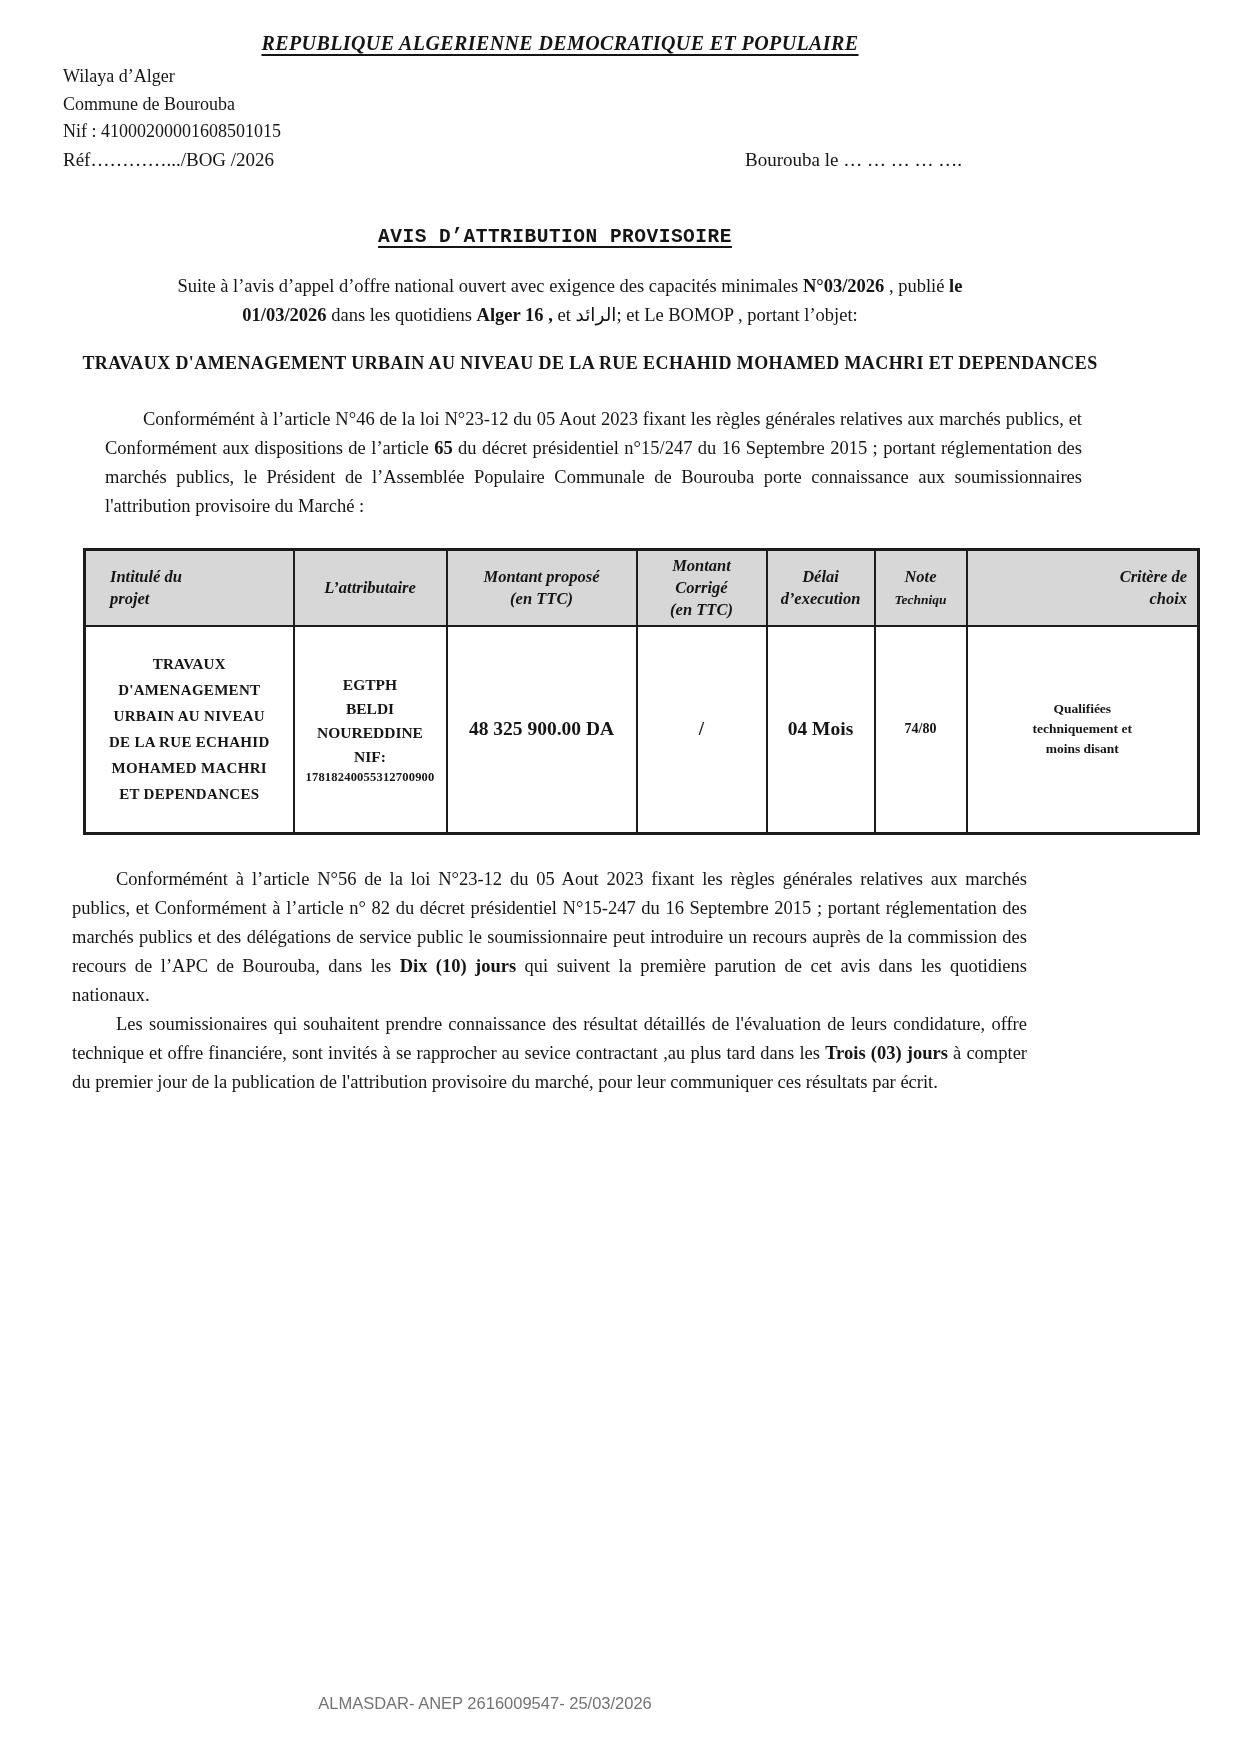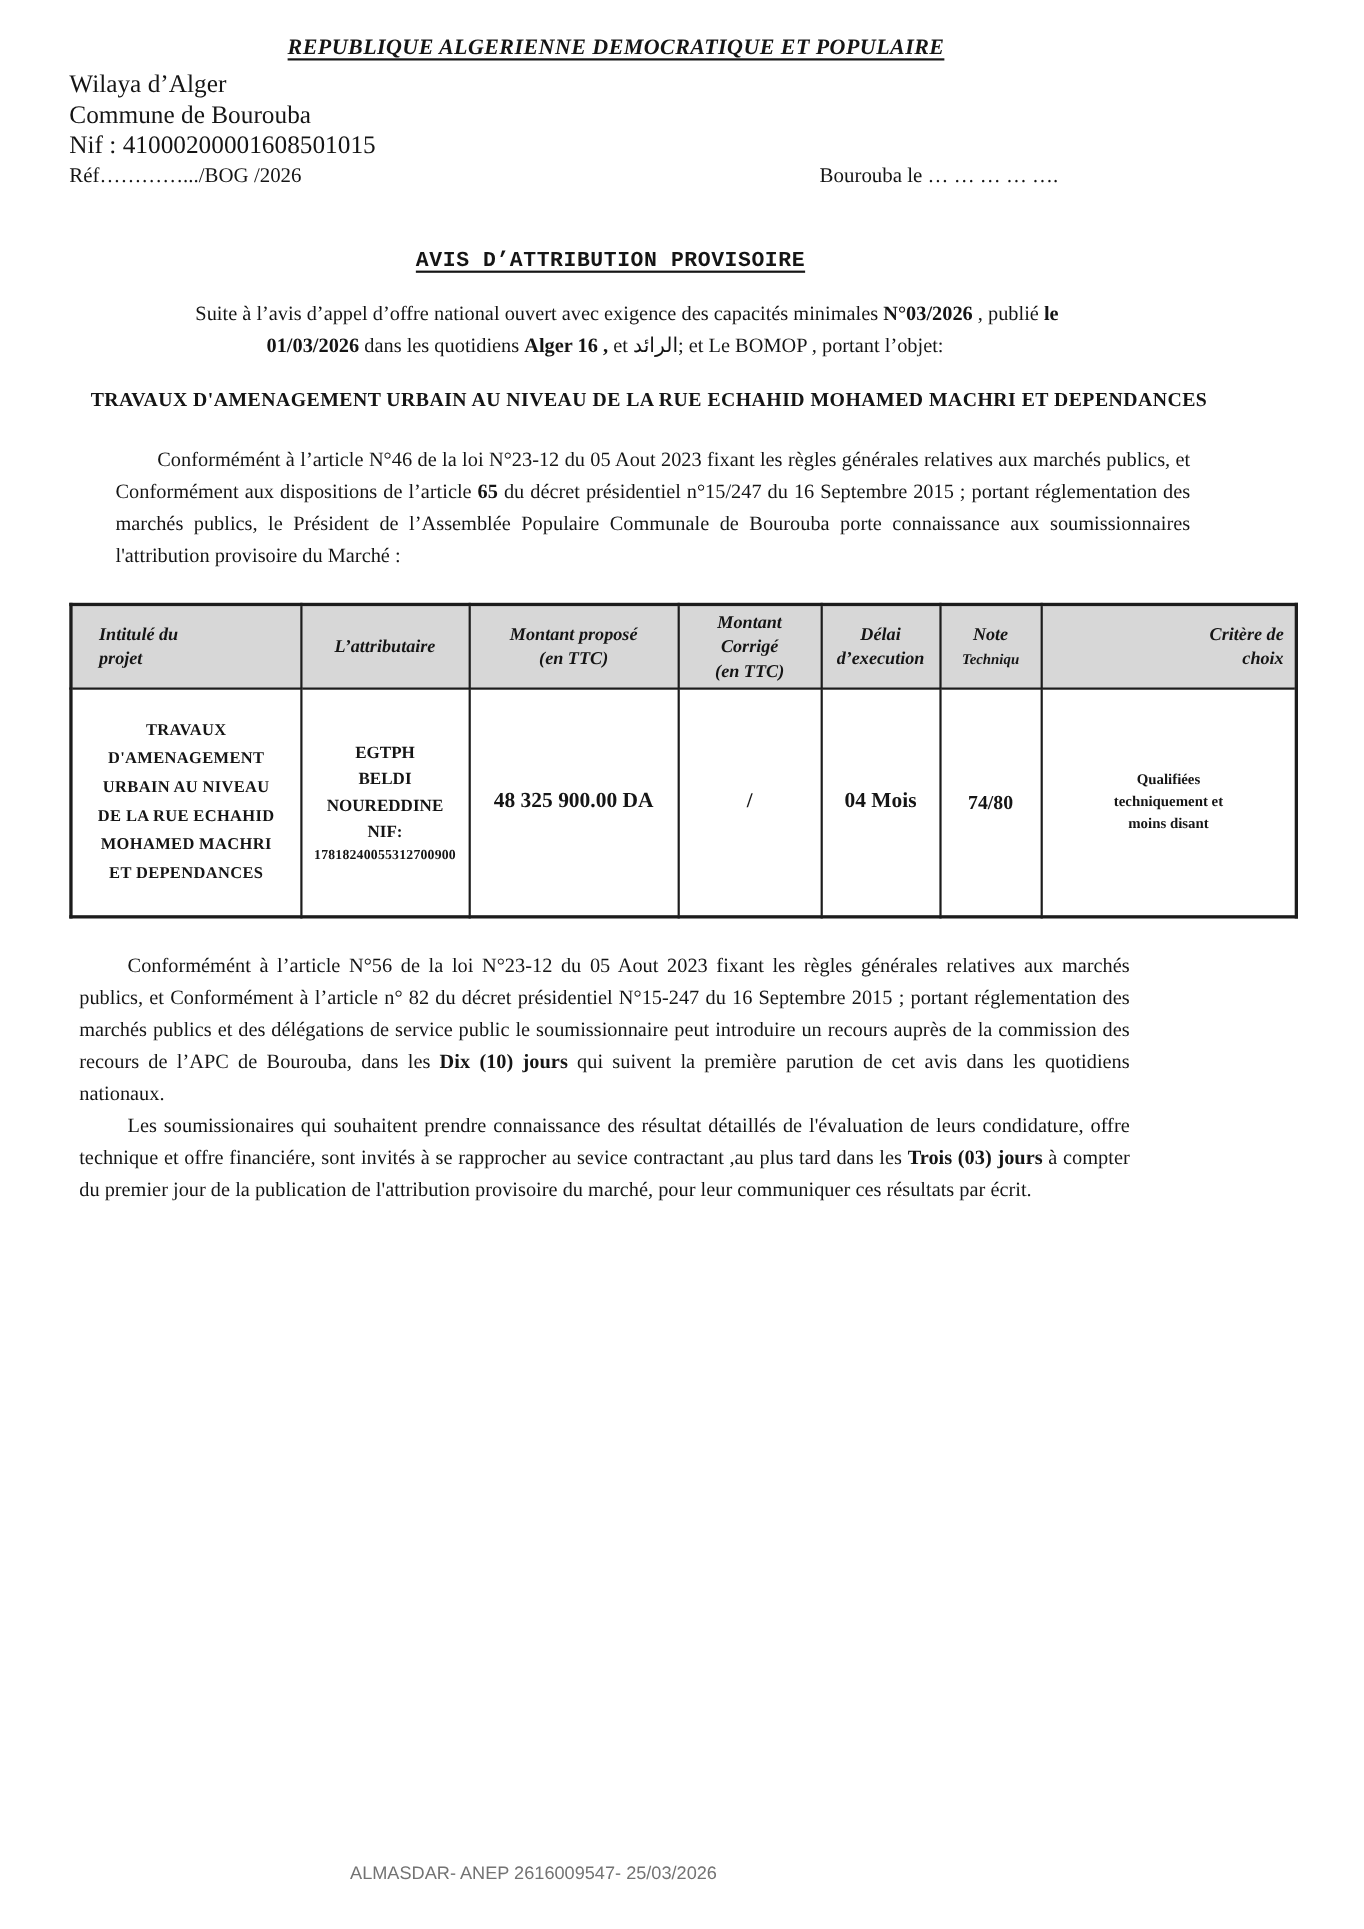--- a/index.html
+++ b/index.html
@@ -20,21 +20,21 @@
     text-align: center;
     margin: 6px 120px 8px 0;
     font-size: 20px;
     font-weight: bold;
     font-style: italic;
     letter-spacing: 0.4px;
     text-decoration: underline;
     text-decoration-thickness: 2px;
     text-underline-offset: 4px;
   }
-  .sender-line { font-size: 23px; line-height: 27.5px; }
+  .sender-line { font-size: 18px; line-height: 27.5px; }
   .ref-row {
     display: flex;
     justify-content: space-between;
     padding-right: 215px;
     font-size: 19px;
     line-height: 27.5px;
     text-align: right;
   }
   
   .notice-title {
@@ -63,20 +63,21 @@
   .legal46 { margin: 26px 95px 0 42px; text-indent: 38px; text-align: justify; }
   .legal56 { margin: 30px 150px 0 9px;  text-indent: 44px; text-align: justify; }
   .soumis  { margin: 0 150px 0 9px;     text-indent: 44px; text-align: justify; }
   
   table.award-table {
     width: 1114px;
     margin-top: 27px;
     border-collapse: collapse;
     border: 3px solid var(--border, #1c1c1c);
     table-layout: fixed;
+    margin-left: 20px;
   }
   .award-table th, .award-table td {
     border: 2px solid var(--border, #1c1c1c);
     vertical-align: middle;
     text-align: center;
     padding: 4px 6px;
     box-sizing: border-box;
   }
   .award-table thead tr { height: 76px; }
   .award-table tbody tr { height: 207px; }
@@ -93,21 +94,21 @@
   .note-sub { font-size: 13.5px; }
   .col-w1 { width: 209px; } .col-w2 { width: 153px; } .col-w3 { width: 190px; }
   .col-w4 { width: 130px; } .col-w5 { width: 108px; } .col-w6 { width: 92px; }
   .col-w7 { width: 232px; }
   .cell-intitule { font-weight: bold; font-size: 15px; line-height: 26px; letter-spacing: 0.3px; }
   .attr-name { font-weight: bold; font-size: 15.5px; line-height: 24px; }
   .attr-nif  { font-weight: bold; font-size: 12.5px; line-height: 16px; letter-spacing: 0.2px; }
   .cell-montant { font-weight: bold; font-size: 19.5px; }
   .cell-corrige { font-weight: bold; font-size: 19px; }
   .cell-delai   { font-weight: bold; font-size: 19.5px; }
-  .cell-note    { font-weight: bold; font-size: 18px; }
+  .cell-note    { font-weight: bold; font-size: 14px; }
   .cell-critere { font-weight: bold; font-size: 13.5px; line-height: 20px; }
   
   .anep-footer {
     position: absolute;
     left: 0; right: 270px; top: 1694px;
     text-align: center;
     font-family: "Liberation Sans", sans-serif;
     font-size: 16.5px;
     color: #737373;
   }

